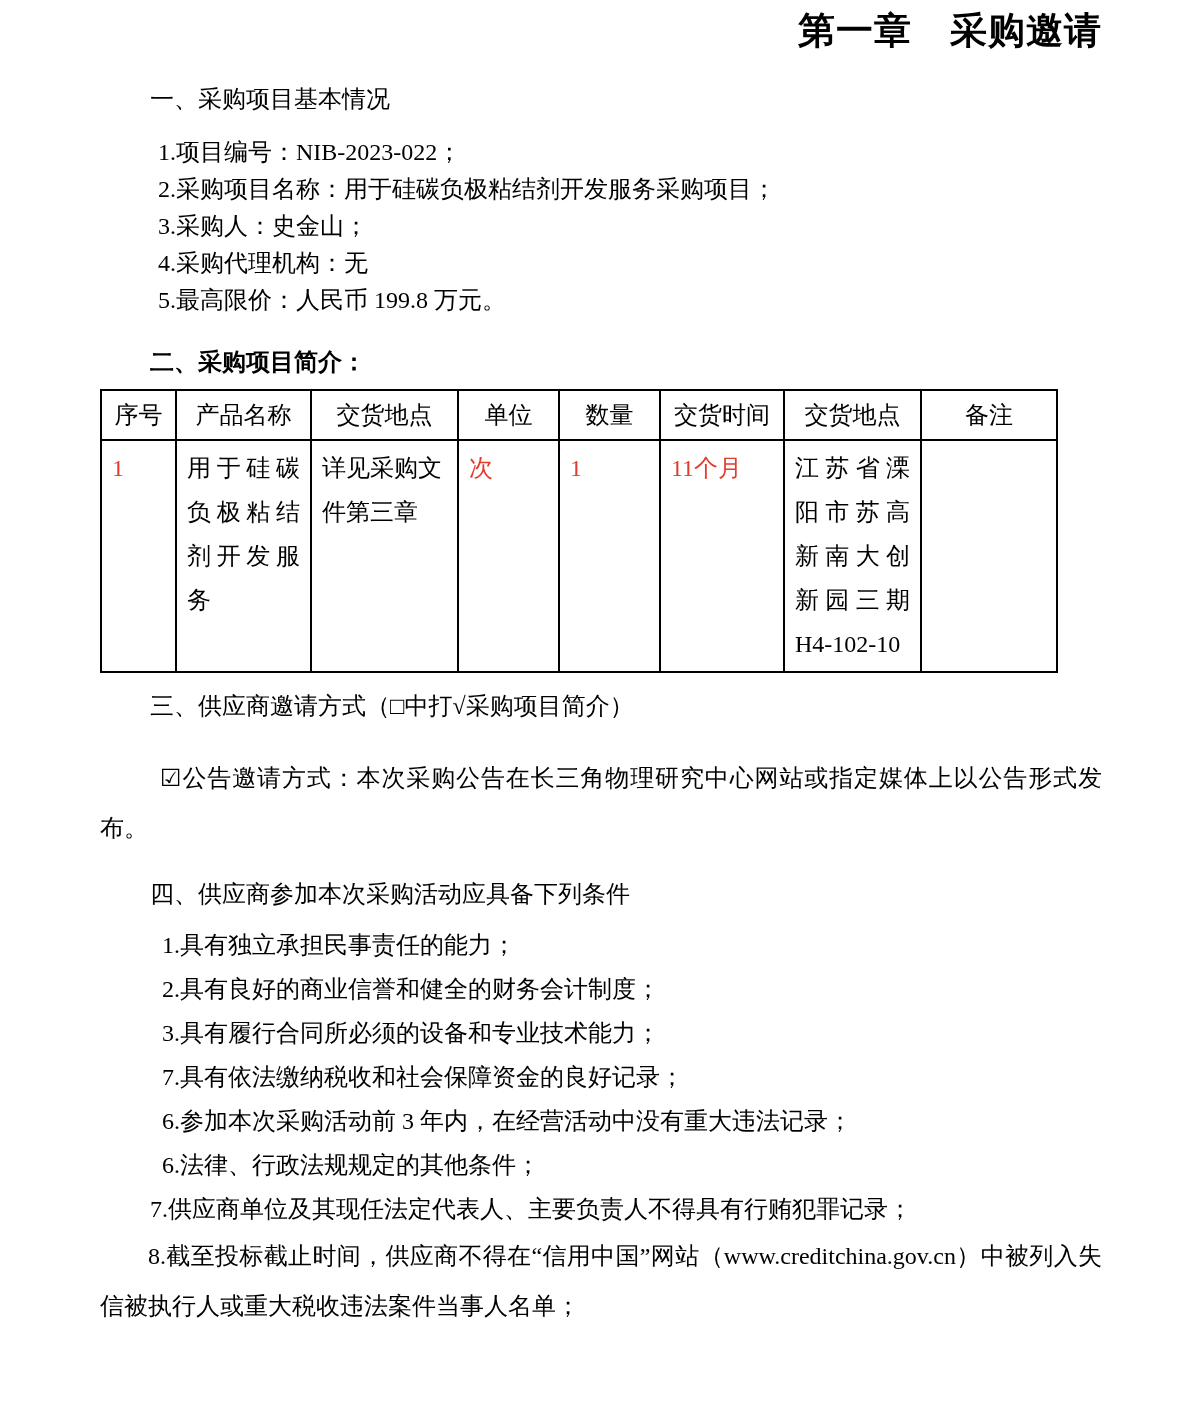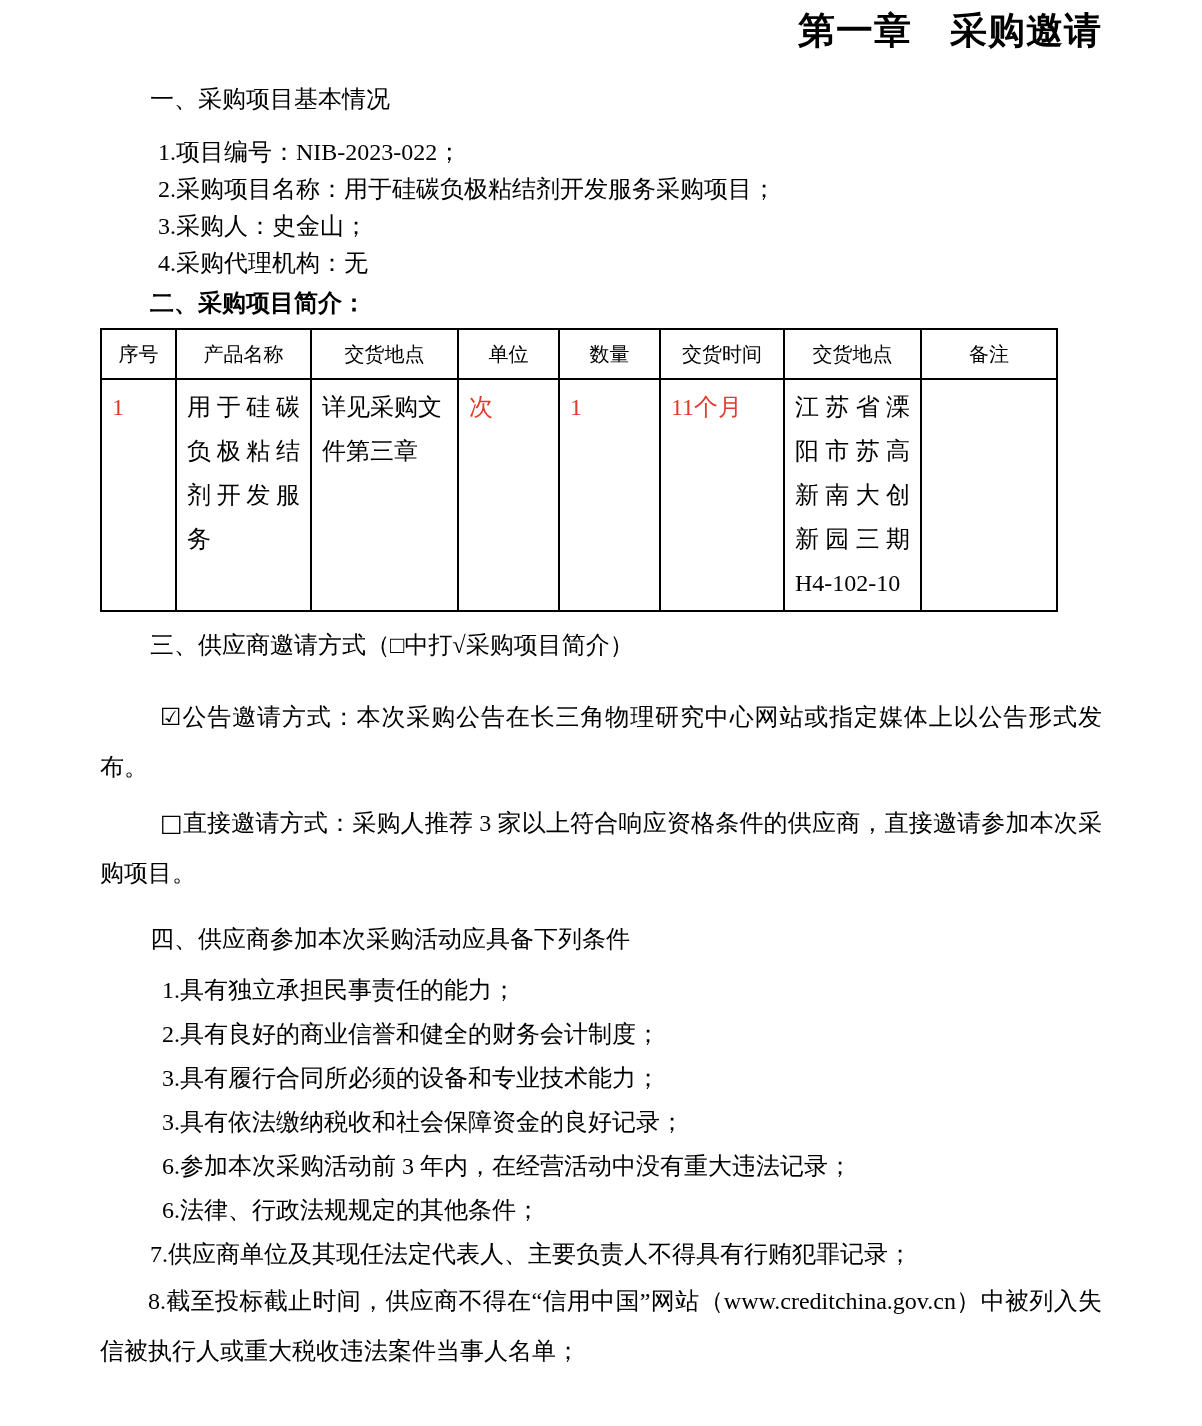--- a/index.html
+++ b/index.html
@@ -20,36 +20,36 @@
     font-size:37px;
     font-weight:bold;
     font-family:"Liberation Sans","DejaVu Sans",sans-serif;
     letter-spacing:1px;
   }
   p { margin:0; }
   .sec-heading { padding-left:50px; line-height:38px; }
   .bold { font-weight:normal; }
   .sec1-heading { margin-top:16px; margin-bottom:16px; }
   .s1-item { padding-left:58px; line-height:37px; }
-  .sec2-heading { margin-top:2px; margin-bottom:6px; font-weight:bold; }
+  .sec2-heading { margin-top:26px; margin-bottom:6px; font-weight:bold;font-family:Liberation Mono, monospace; }
 
   table.spec {
     border-collapse:collapse;
     table-layout:fixed;
     width:956px;
     margin:0;
   }
   table.spec th, table.spec td { border:2px solid #000000; }
   table.spec th {
     height:48px;
     font-weight:normal;
     text-align:center;
     vertical-align:middle;
     padding:0;
-    font-size:20px;
+    font-size:24px;
   }
   table.spec td {
     vertical-align:top;
     padding:5px 10px;
     line-height:44px;
     font-size:24px;
   }
   .justify { text-align:justify; text-justify:inter-character; }
   .red { color:var(--red,#e23b2c); }
 
@@ -79,20 +79,21 @@
 
 <div class="page">
 
   <h1 class="title">第一章　采购邀请</h1>
 
   <p class="sec-heading sec1-heading">一、采购项目基本情况</p>
   <p class="s1-item">1.项目编号：NIB-2023-022；</p>
   <p class="s1-item">2.采购项目名称：用于硅碳负极粘结剂开发服务采购项目；</p>
   <p class="s1-item">3.采购人：史金山；</p>
   <p class="s1-item">4.采购代理机构：无</p>
+  <p class="s1-item">5.最高限价：人民币 199.8 万元。</p>
 
   <p class="sec-heading sec2-heading">二、采购项目简介：</p>
 
   <table class="spec">
     <colgroup>
       <col style="width:75px">
         <col style="width:135px">
         <col style="width:147px">
         <col style="width:101px">
       <col style="width:101px">
@@ -121,27 +122,26 @@
       <td class="justify">江苏省溧阳市苏高新南大创新园三期H4-102-10</td>
       <td></td>
     </tr>
   </tbody>
     </table>
 
   <p class="sec-heading sec3-heading"><span class="bold">三、供应商邀请方式</span><span>（□中打√采购项目简介）</span></p>
 
   <p class="para"><span class="checkbox">☑</span><span>公告邀请方式：本次采购公告在长三角物理研究中心网站或指定媒体上以公告形式发布。</span></p>
 
-  <p class="para second"><span class="checkbox">□</span><span>直接邀请方式：采购人推荐 3 家以上符合响应资格条件的供应商，直接邀请参加本次采购项目。</span></p>
 
   <p class="sec-heading bold sec4-heading">四、供应商参加本次采购活动应具备下列条件</p>
 
   <p class="cond first">1.具有独立承担民事责任的能力；</p>
   <p class="cond">2.具有良好的商业信誉和健全的财务会计制度；</p>
   <p class="cond">3.具有履行合同所必须的设备和专业技术能力；</p>
-  <p class="cond">3.具有依法缴纳税收和社会保障资金的良好记录；</p>
+  <p class="cond">7.具有依法缴纳税收和社会保障资金的良好记录；</p>
   <p class="cond">6.参加本次采购活动前 3 年内，在经营活动中没有重大违法记录；</p>
   <p class="cond">6.法律、行政法规规定的其他条件；</p>
   <p class="cond-b">7.供应商单位及其现任法定代表人、主要负责人不得具有行贿犯罪记录；</p>
   <p class="para8">8.截至投标截止时间，供应商不得在“信用中国”网站（www.creditchina.gov.cn）中被列入失信被执行人或重大税收违法案件当事人名单；</p>
   <p class="cond-b"></p>
 
 </div>
 
 </body></html>

